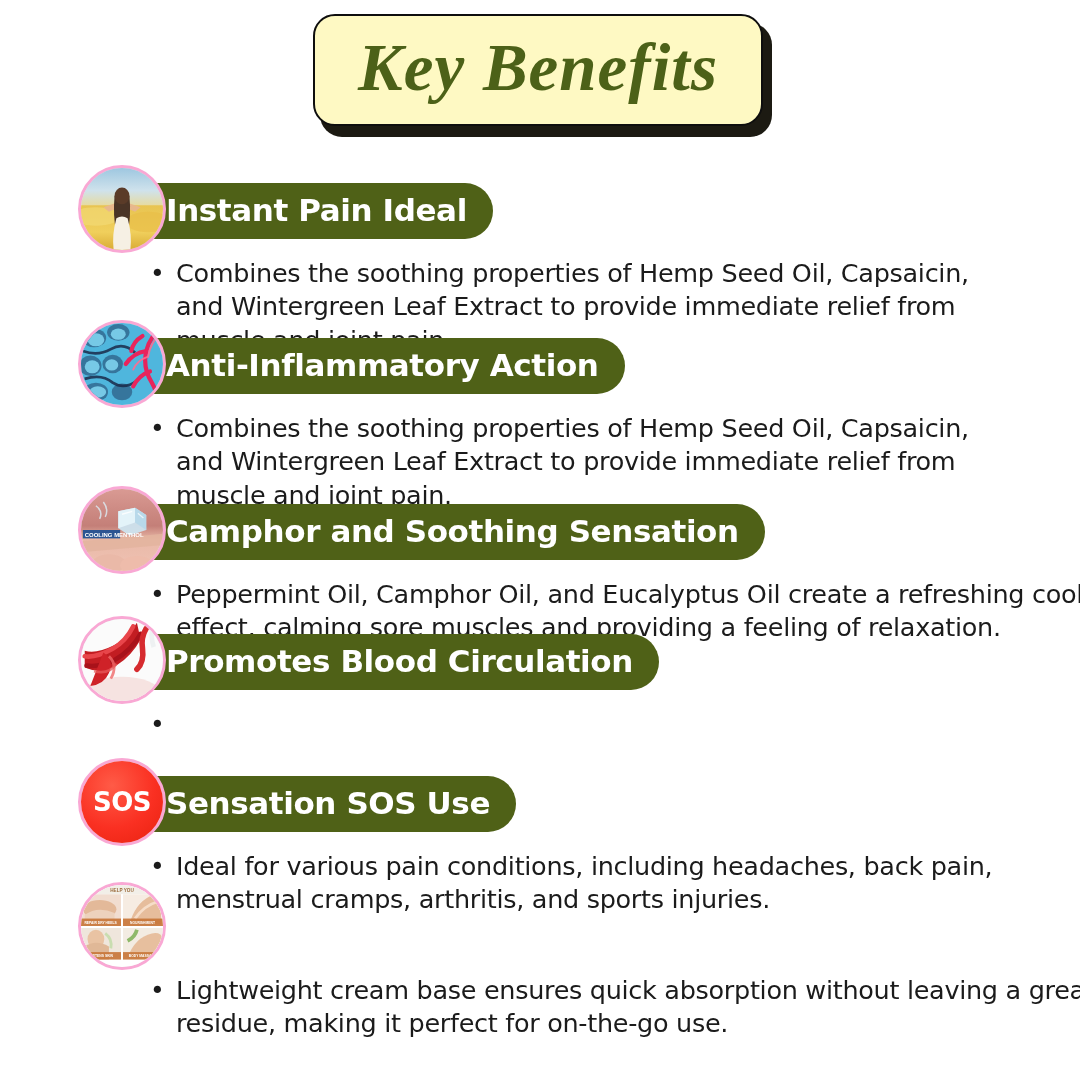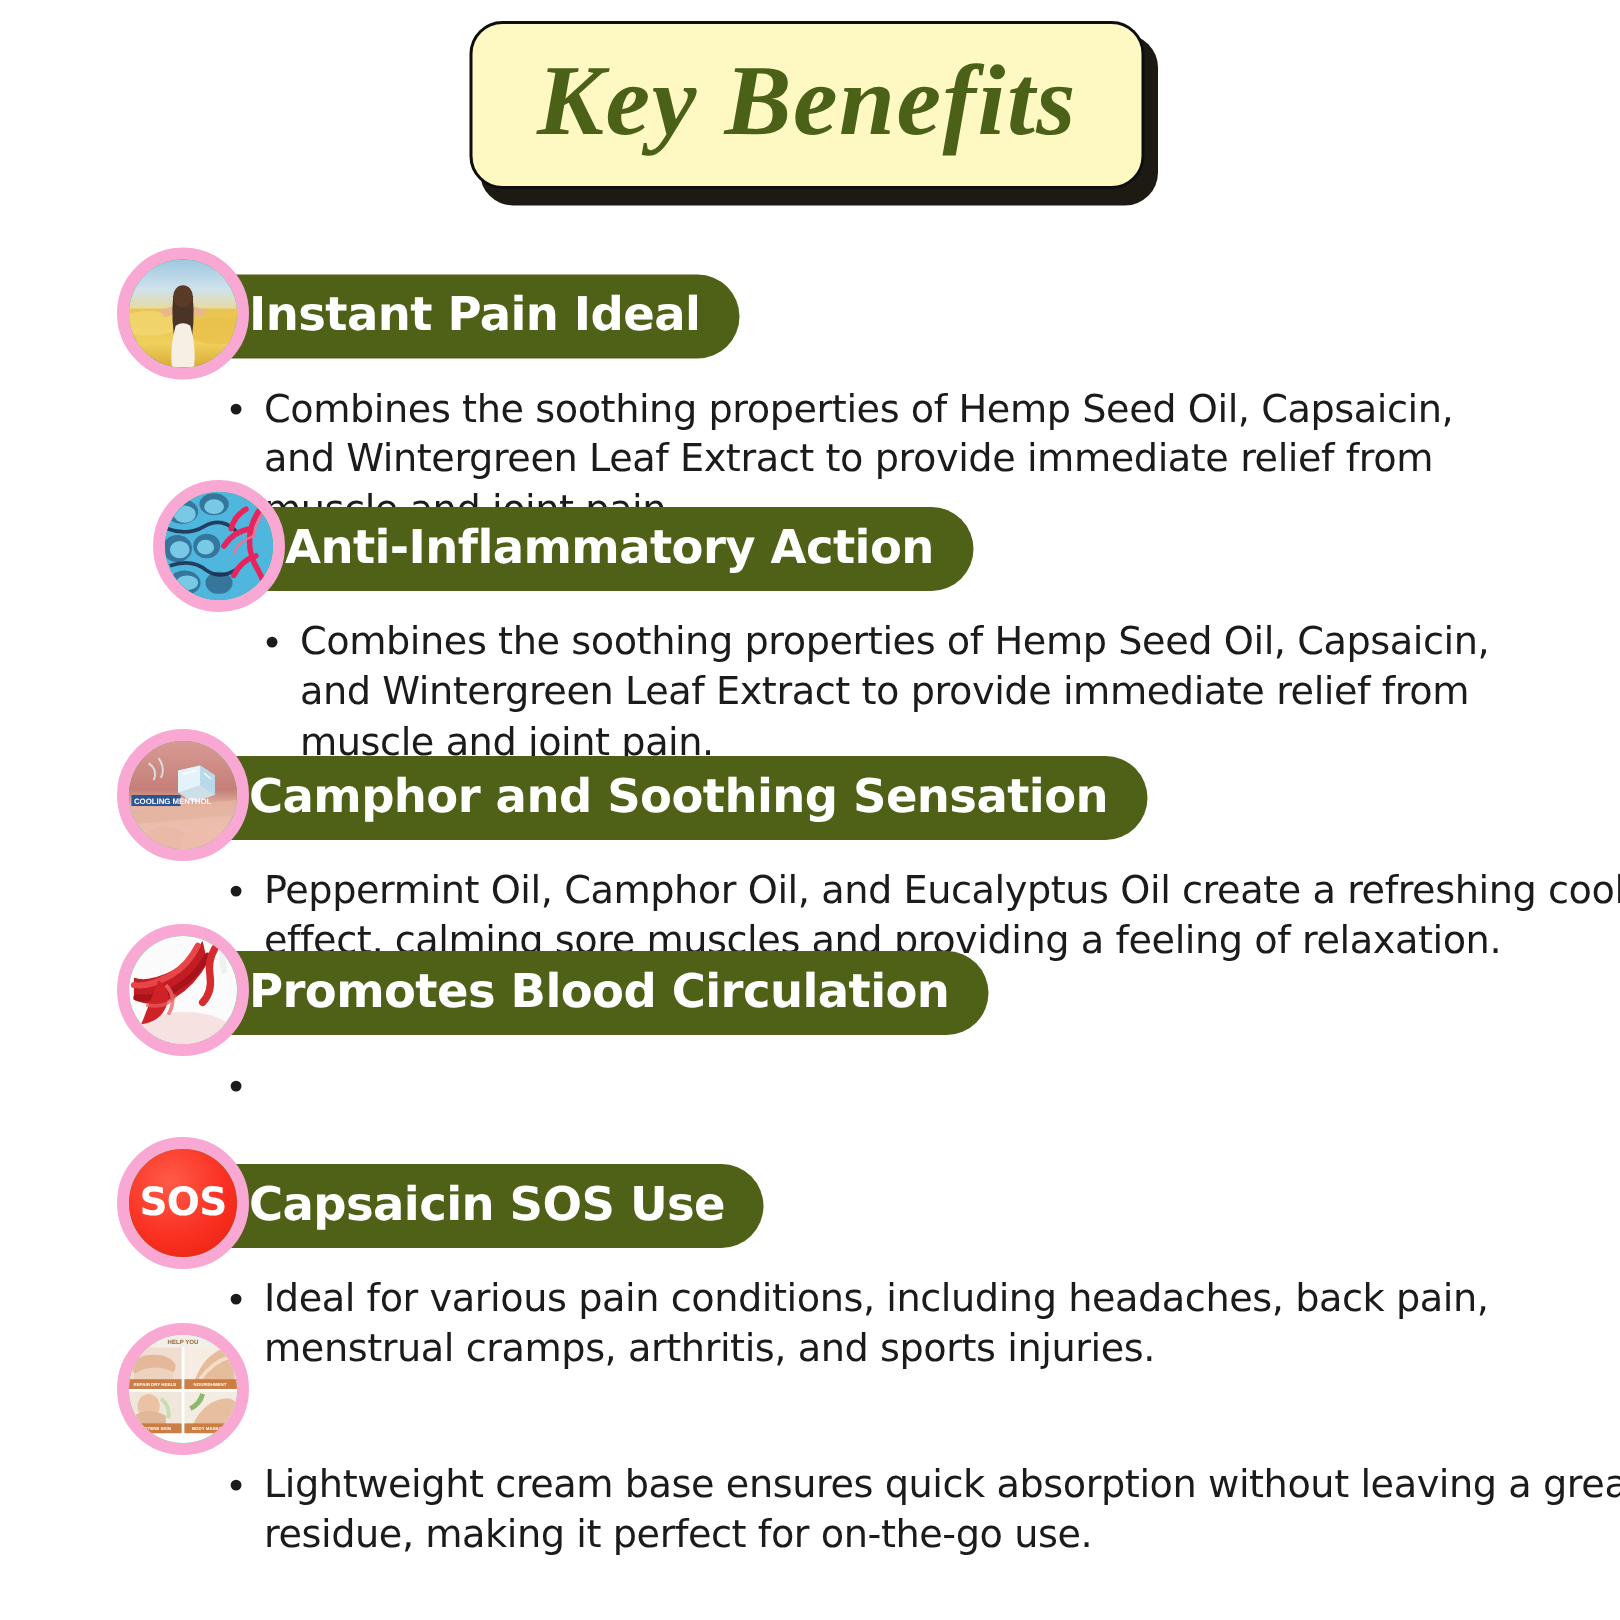--- a/index.html
+++ b/index.html
@@ -95,24 +95,24 @@
   }
 
   
   .icon-circle {
     position: absolute;
     left: 78px;
     top: 0;
     width: 88px;
     height: 88px;
     border-radius: 50%;
-    border: 8px solid #f9a8d4;
+    border: 3px solid #f9a8d4;
     overflow: hidden;
     z-index: 4;
-    background: #22c55e;
+    background: #e5e5e5;
   }
   .icon-art {
     position: absolute;
     inset: 0;
     width: 100%;
     height: 100%;
   }
 
   
   .body-text {
@@ -131,21 +131,21 @@
     position: absolute;
     left: 150px;
     top: 0.05em;
     font-size: 25px;
     line-height: 1.31;
     color: #1b1b1b;
   }
 
   
   #b0 { top: 165px; }
-  #b1 { top: 320px; padding-left: 24px; }
+  #b1 { top: 320px; }
   #b2 { top: 486px; }
   #b3 { top: 616px; }
   #b4 { top: 758px; }
   #b5 { top: 882px; }
 
   #b0 .body-text, #b1 .body-text { width: 1000px; }
   #b2 .body-text, #b3 .body-text, #b5 .body-text { width: 1160px; }
   #b4 .body-text { width: 1000px; }
 
   
@@ -320,21 +320,21 @@
     </div>
   </div>
   <div class="body-text">
     <span class="bullet">•</span>
   </div>
 </div>
 
 <div class="benefit" id="b4">
   <div class="head-row">
     <div class="pill">
-      <span class="pill-label">Capsaicin SOS Use</span>
+      <span class="pill-label">Sensation SOS Use</span>
     </div>
     <div class="icon-circle">
       <div class="sos-badge">
         <span>SOS</span>
       </div>
     </div>
   </div>
   <div class="body-text">
     <span class="bullet">•</span>
     <span>Ideal for various pain conditions, including headaches, back pain, menstrual cramps, arthritis, and sports injuries.</span>

